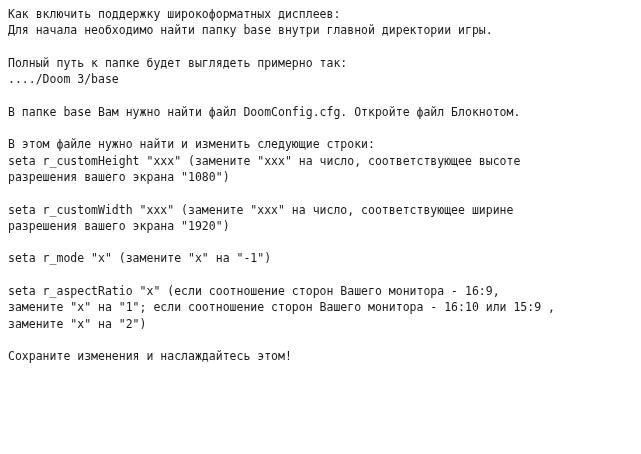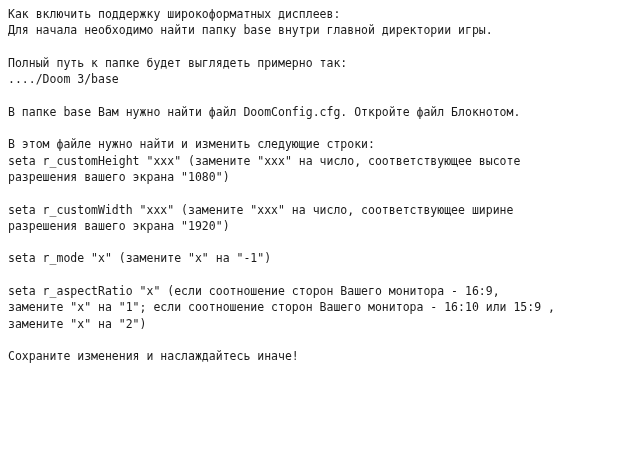--- a/index.html
+++ b/index.html
@@ -36,13 +36,13 @@
     height: 16.3px;
   }
 </style>
 </head>
 <body>
 
 <div id="doc"><div class="para">Как включить поддержку широкоформатных дисплеев:</div><div class="para">Для начала необходимо найти папку base внутри главной директории игры.</div><span class="blank"></span><div class="para">Полный путь к папке будет выглядеть примерно так:</div><div class="para">..../Doom 3/base</div><span class="blank"></span><div class="para">В папке base Вам нужно найти файл DoomConfig.cfg. Откройте файл Блокнотом.</div><span class="blank"></span><div class="para">В этом файле нужно найти и изменить следующие строки:</div><div class="para">seta r_customHeight "xxx" (замените "xxx" на число, соответствующее высоте
 разрешения вашего экрана "1080")</div><span class="blank"></span><div class="para">seta r_customWidth "xxx" (замените "xxx" на число, соответствующее ширине
 разрешения вашего экрана "1920")</div><span class="blank"></span><div class="para">seta r_mode "x" (замените "x" на "-1")</div><span class="blank"></span><div class="para">seta r_aspectRatio "x" (если соотношение сторон Вашего монитора - 16:9,
 замените "x" на "1"; если соотношение сторон Вашего монитора - 16:10 или 15:9 ,
-замените "x" на "2")</div><span class="blank"></span><div class="para">Сохраните изменения и наслаждайтесь иначе!</div><span class="blank"></span></div>
+замените "x" на "2")</div><span class="blank"></span><div class="para">Сохраните изменения и наслаждайтесь этом!</div><span class="blank"></span></div>
 
 </body></html>

